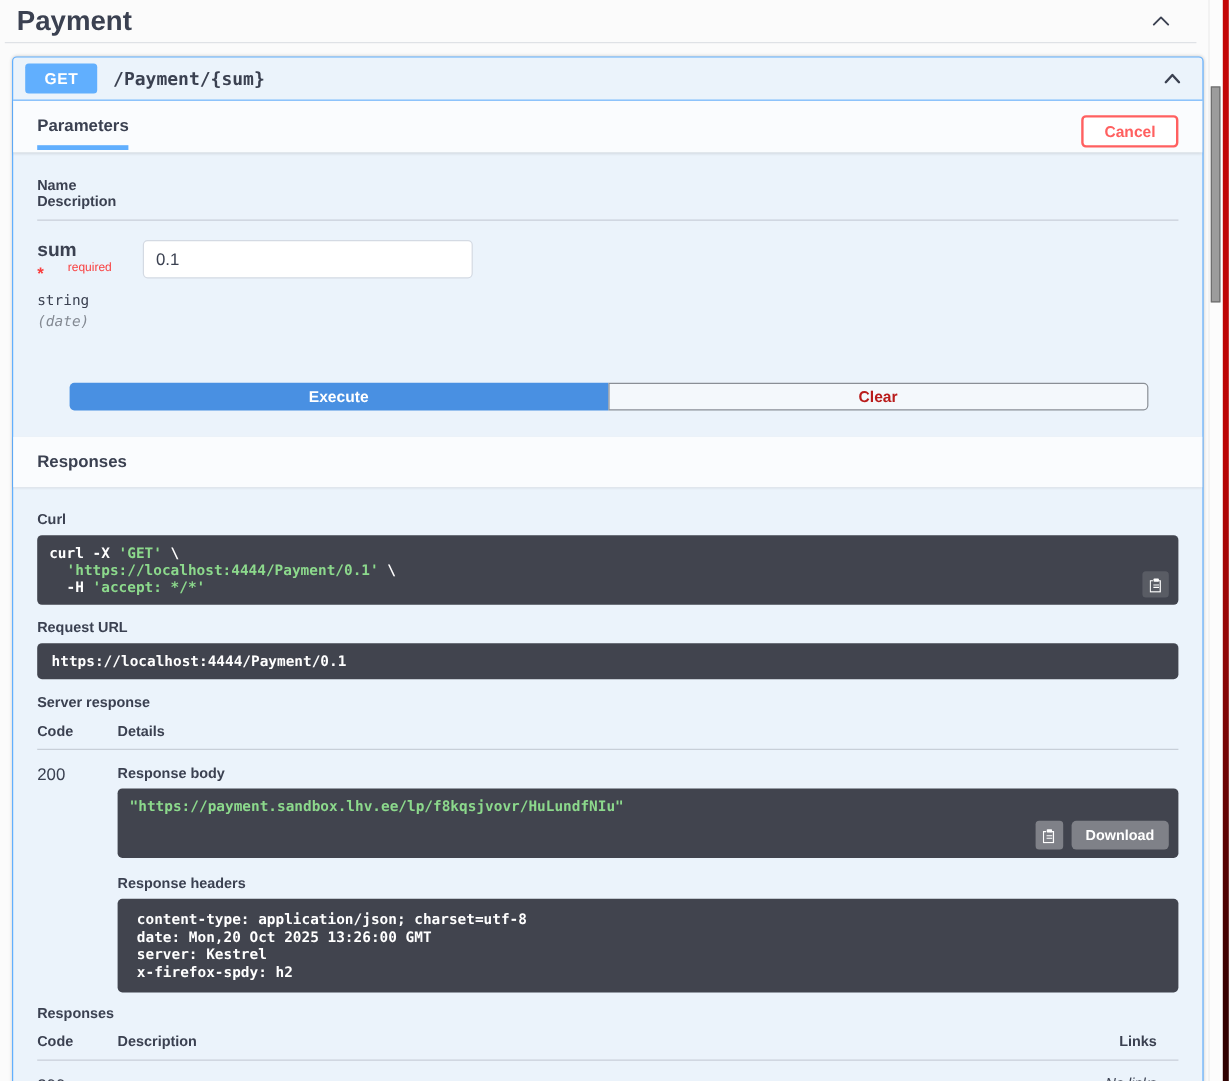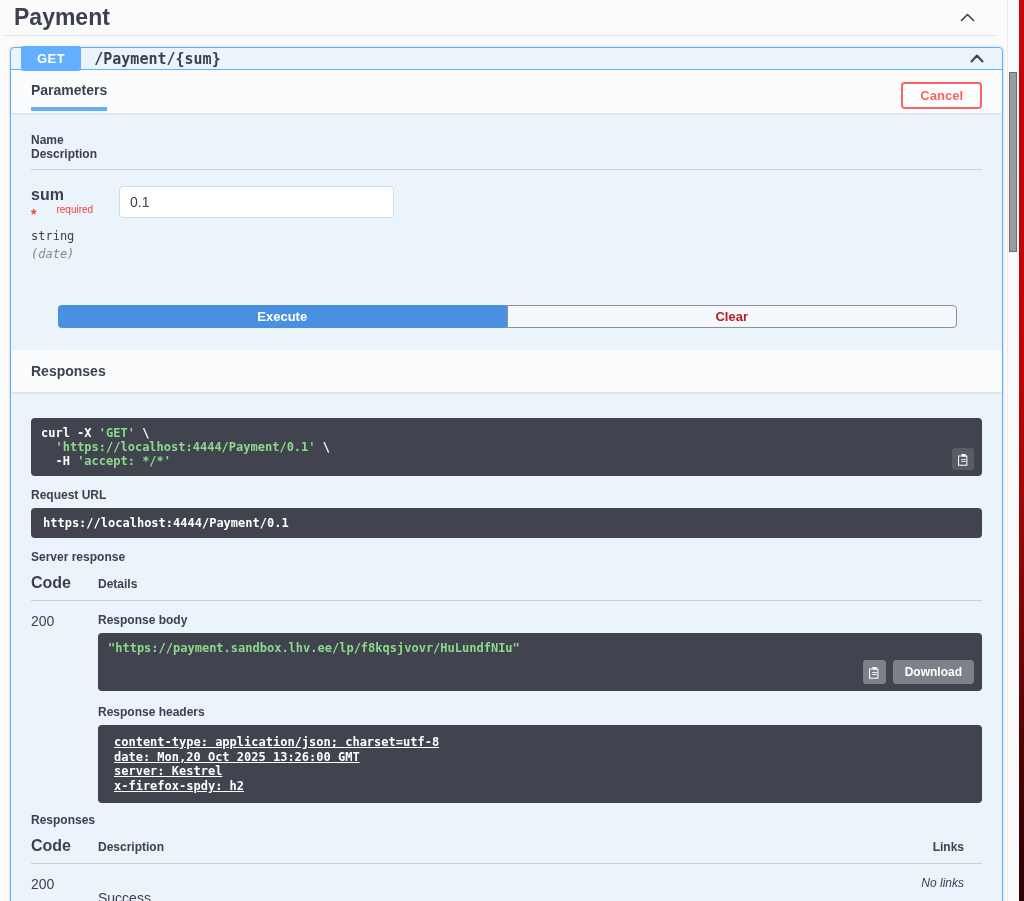--- a/index.html
+++ b/index.html
@@ -13,21 +13,21 @@
                 padding:0 10px; border-bottom:1px solid #dfe2e6; }
   .top-title { font-size:23px; font-weight:bold; color:#3b4151; }
   .hdr-chevron { margin-left:auto; margin-right:12px; background:none; border:none; cursor:pointer;
                  display:flex; align-items:center; }
 
   
   .opblock { margin:11px 4px 0 10px; width:993px; background:#ebf3fb;
              border:1px solid #61affe; border-radius:4px;
              box-shadow:0 0 3px rgba(0,0,0,.19); }
 
-  .op-summary { display:flex; align-items:center; padding:3px 10px; height:22px;
+  .op-summary { display:flex; align-items:center; padding:3px 10px; height:36px;
                 border-bottom:1px solid #61affe; cursor:pointer; }
   .method-badge { background:#61affe; color:#fff; font-size:13px; font-weight:bold;
                   padding:5px 16px; border-radius:3px; letter-spacing:.5px; }
   .op-path { margin-left:13px; font-size:15px; font-weight:600; color:#3b4151;
              font-family:"DejaVu Sans Mono", monospace; }
   .op-chevron { margin-left:auto; margin-right:8px; background:none; border:none; cursor:pointer;
                 display:flex; align-items:center; }
 
   .sec-header { display:flex; align-items:flex-start; background:rgba(255,255,255,.75);
                 box-shadow:0 1px 2px rgba(0,0,0,.1); padding:12px 20px 0 20px; min-height:43px; }
@@ -69,38 +69,38 @@
   .blk-label { font-size:12px; font-weight:bold; color:#3b4151; }
 
   .codeblock { background:#41444e; border-radius:4px; color:#fff; margin-top:6px;
                font-family:"DejaVu Sans Mono", monospace; font-size:12px; font-weight:600;
                position:relative; }
   .codeblock .cline { white-space:pre; line-height:14px; }
   .green { color:#8cd98c; }
   .curl-block { padding:8px 10px; min-height:55px; }
   .url-block  { padding:8px 12px; min-height:29px; }
   .body-block { padding:8px 10px 30px 10px; min-height:58px; }
-  .hdrs-block { padding:10px 16px;text-decoration:underline; }
+  .hdrs-block { padding:10px 16px; }
   .hdrs-block .cline { line-height:14.5px; }
 
   .copy-btn { position:absolute; right:8px; bottom:6px; width:22px; height:22px;
               background:rgba(255,255,255,.13); border:none; border-radius:3px; cursor:pointer;
               display:flex; align-items:center; justify-content:center; }
   .body-controls { position:absolute; right:8px; bottom:7px; display:flex; gap:7px; }
   .copy-btn2 { width:23px; height:24px; background:rgba(255,255,255,.33); border:none;
                border-radius:3px; cursor:pointer; display:flex; align-items:center; justify-content:center; }
   .btn-download { background:rgba(255,255,255,.33); color:#fff; font-weight:bold; font-size:12px;
                   border:none; border-radius:4px; padding:4px 12px; cursor:pointer;
                   font-family:"Liberation Sans", sans-serif; }
 
   .mt12 { margin-top:12px; } .mt14 { margin-top:14px; } .mt10 { margin-top:10px; }
 
   .tbl-hdr { display:flex; margin-top:10px; padding-bottom:8px;
              border-bottom:1px solid rgba(59,65,81,.2); align-items:baseline; }
-  .tbl-code-col { width:67px; font-size:16px; font-weight:bold; }
+  .tbl-code-col { width:67px; font-size:12px; font-weight:bold; }
   .tbl-det-col  { flex:1; font-size:12px; font-weight:bold; }
   .tbl-links-col{ font-size:12px; font-weight:bold; text-align:right; padding-right:18px; }
   .tbl-row { display:flex; padding-top:12px; }
   .cell-code { width:67px; font-size:14px; color:#3b4151; }
   .cell-details { flex:1; }
   .cell-desc { flex:1; font-size:14px; padding-top:14px; }
   .cell-links { font-size:12px; font-style:italic; text-align:right; padding-right:18px; }
 
   
   .scroll-track { position:absolute; left:1007px; top:0; width:12px; height:901px;
@@ -168,20 +168,21 @@
         <button class="btn-clear">Clear</button>
       </div>
     </div>
 
     <div class="responses-hdr">
       <span>Responses</span>
     </div>
 
     <div class="responses-inner">
 
+      <div class="blk-label">Curl</div>
       <div class="codeblock curl-block">
         <div class="cline"><span>curl -X </span><span class="green">'GET'</span><span> \</span></div>
         <div class="cline"><span>  </span><span class="green">'https://localhost:4444/Payment/0.1'</span><span> \</span></div>
         <div class="cline"><span>  -H </span><span class="green">'accept: */*'</span></div>
         <button class="copy-btn">
           <svg width="11" height="13" viewBox="0 0 14 16">
               <path fill="none" stroke="#fff" stroke-width="1.3" d="M3.5 3.5h-2.8v11.8h10.6V3.5h-2.8"></path>
               <rect x="4.2" y="1" width="5.6" height="3.6" rx="0.8" fill="#fff"></rect>
               <path stroke="#fff" stroke-width="1.1" d="M4 8h6M4 10.5h6"></path>
             </svg>

